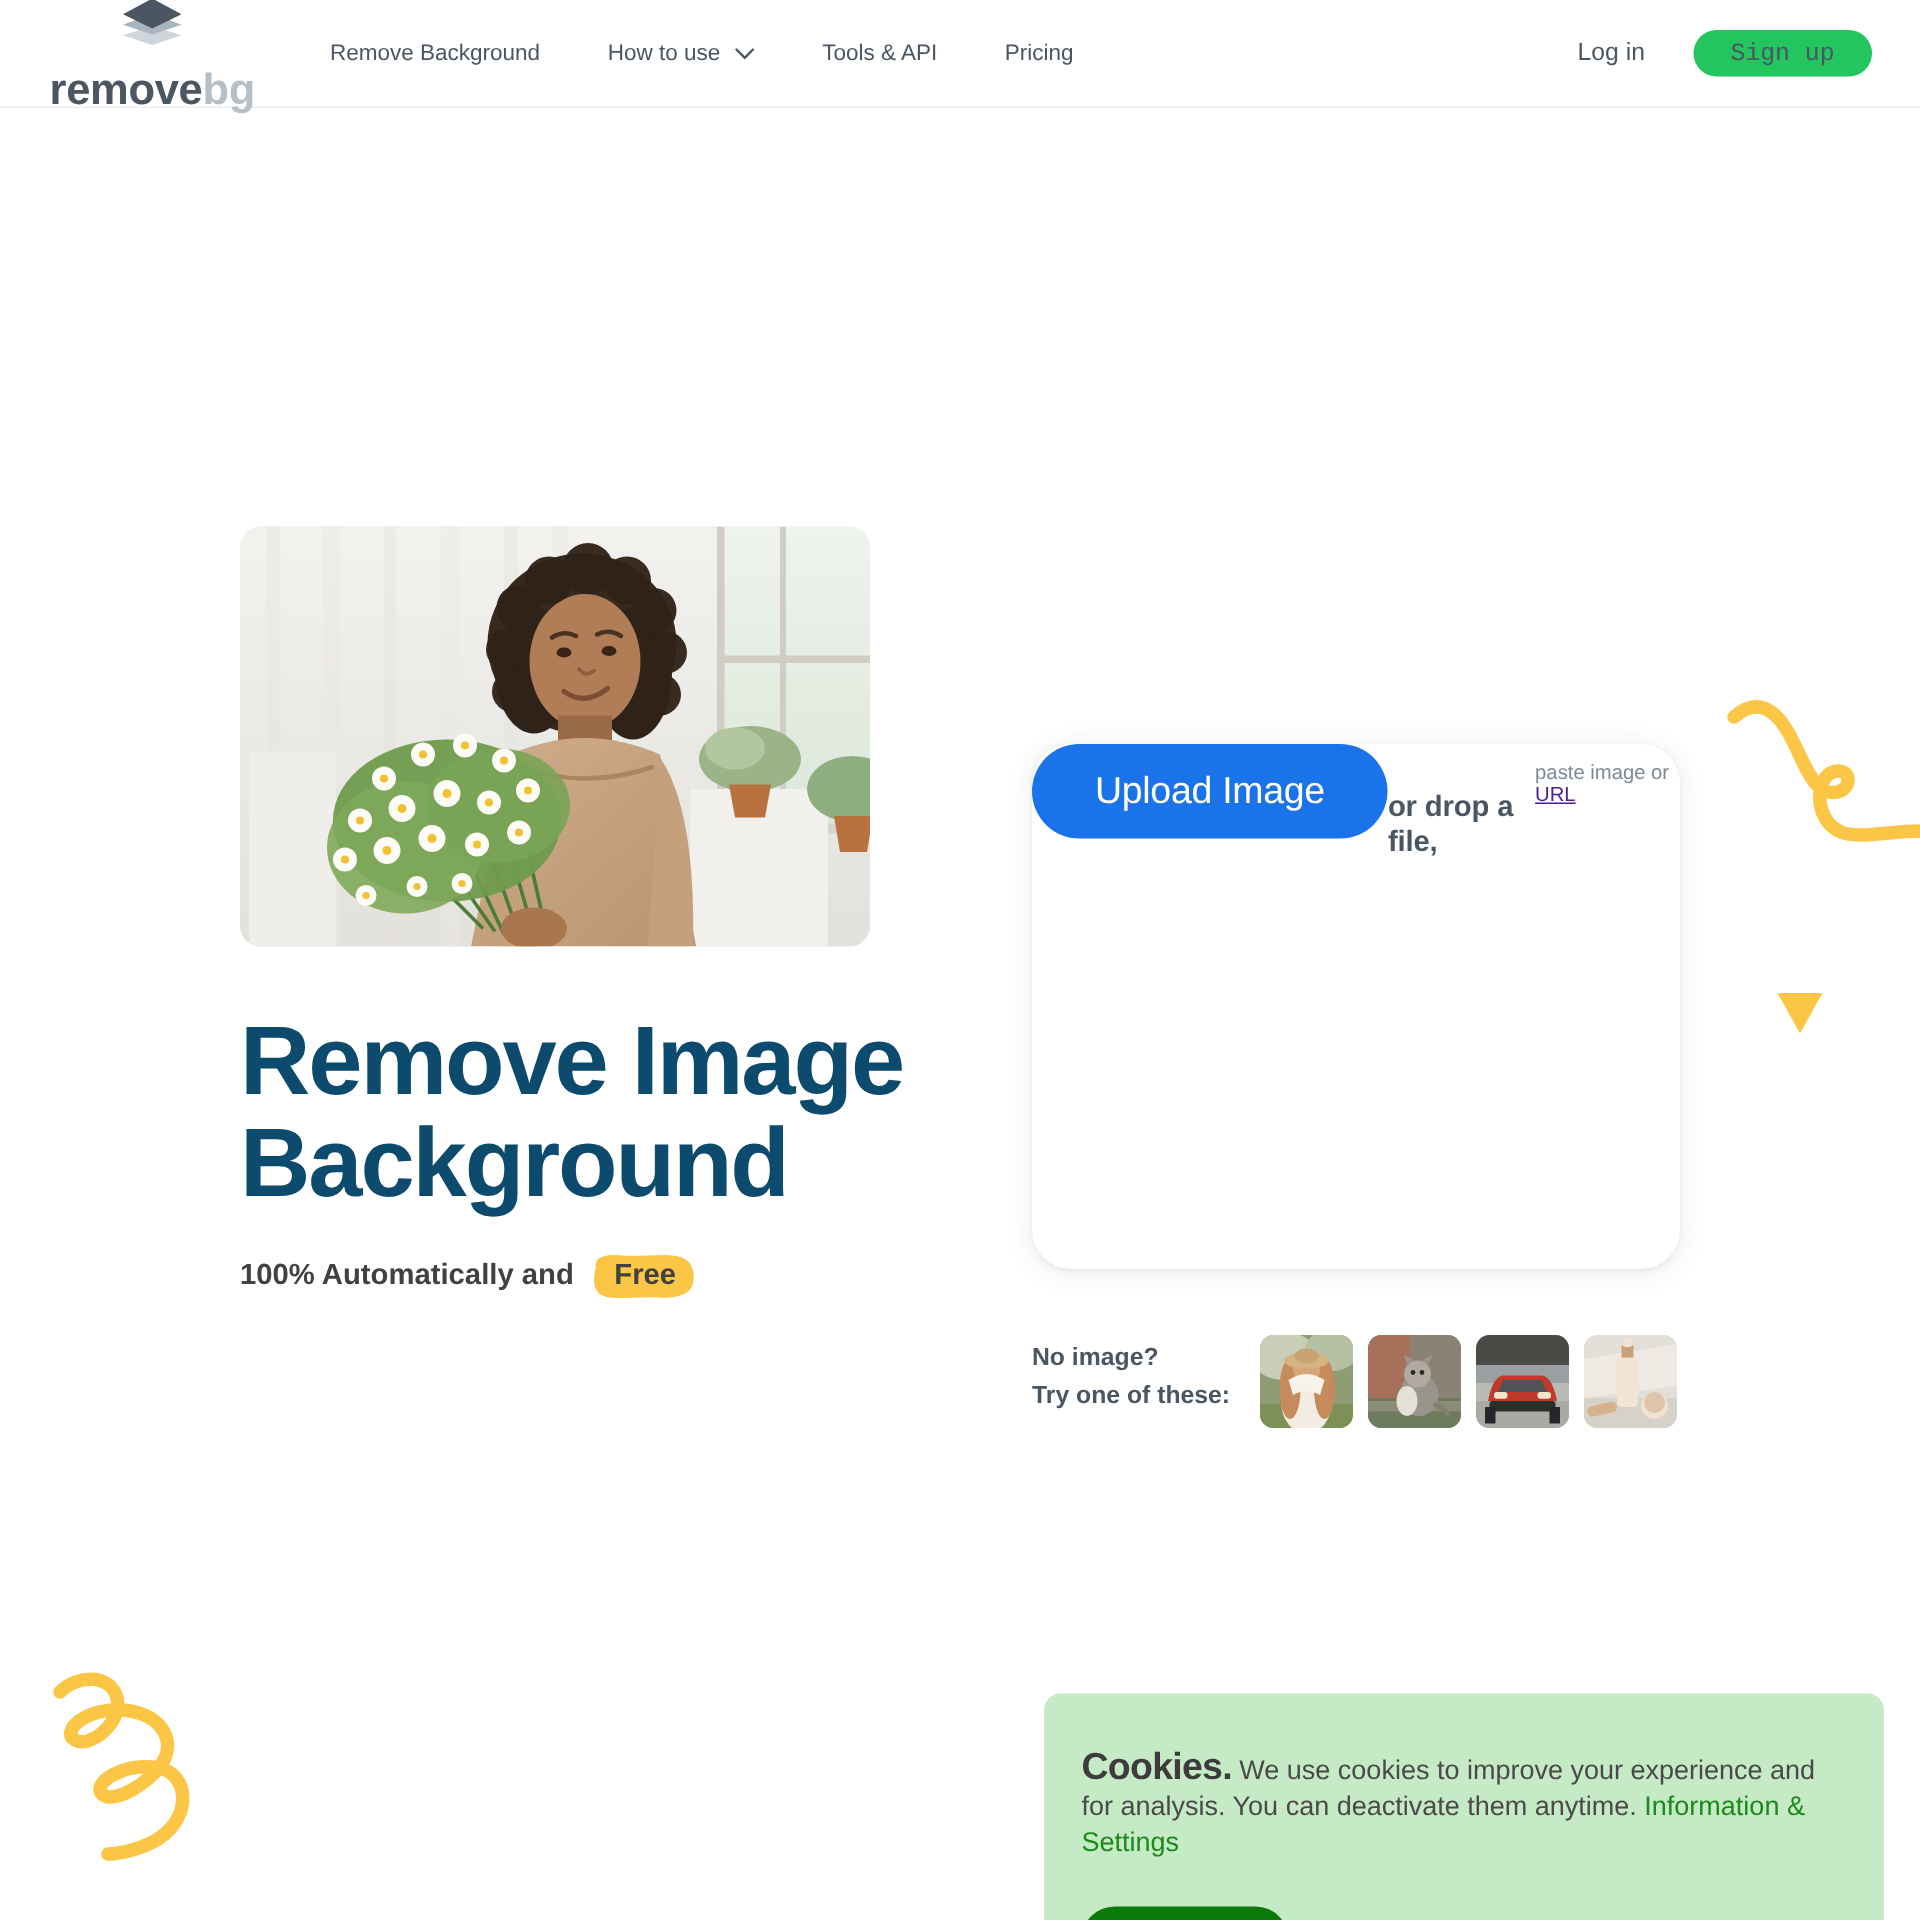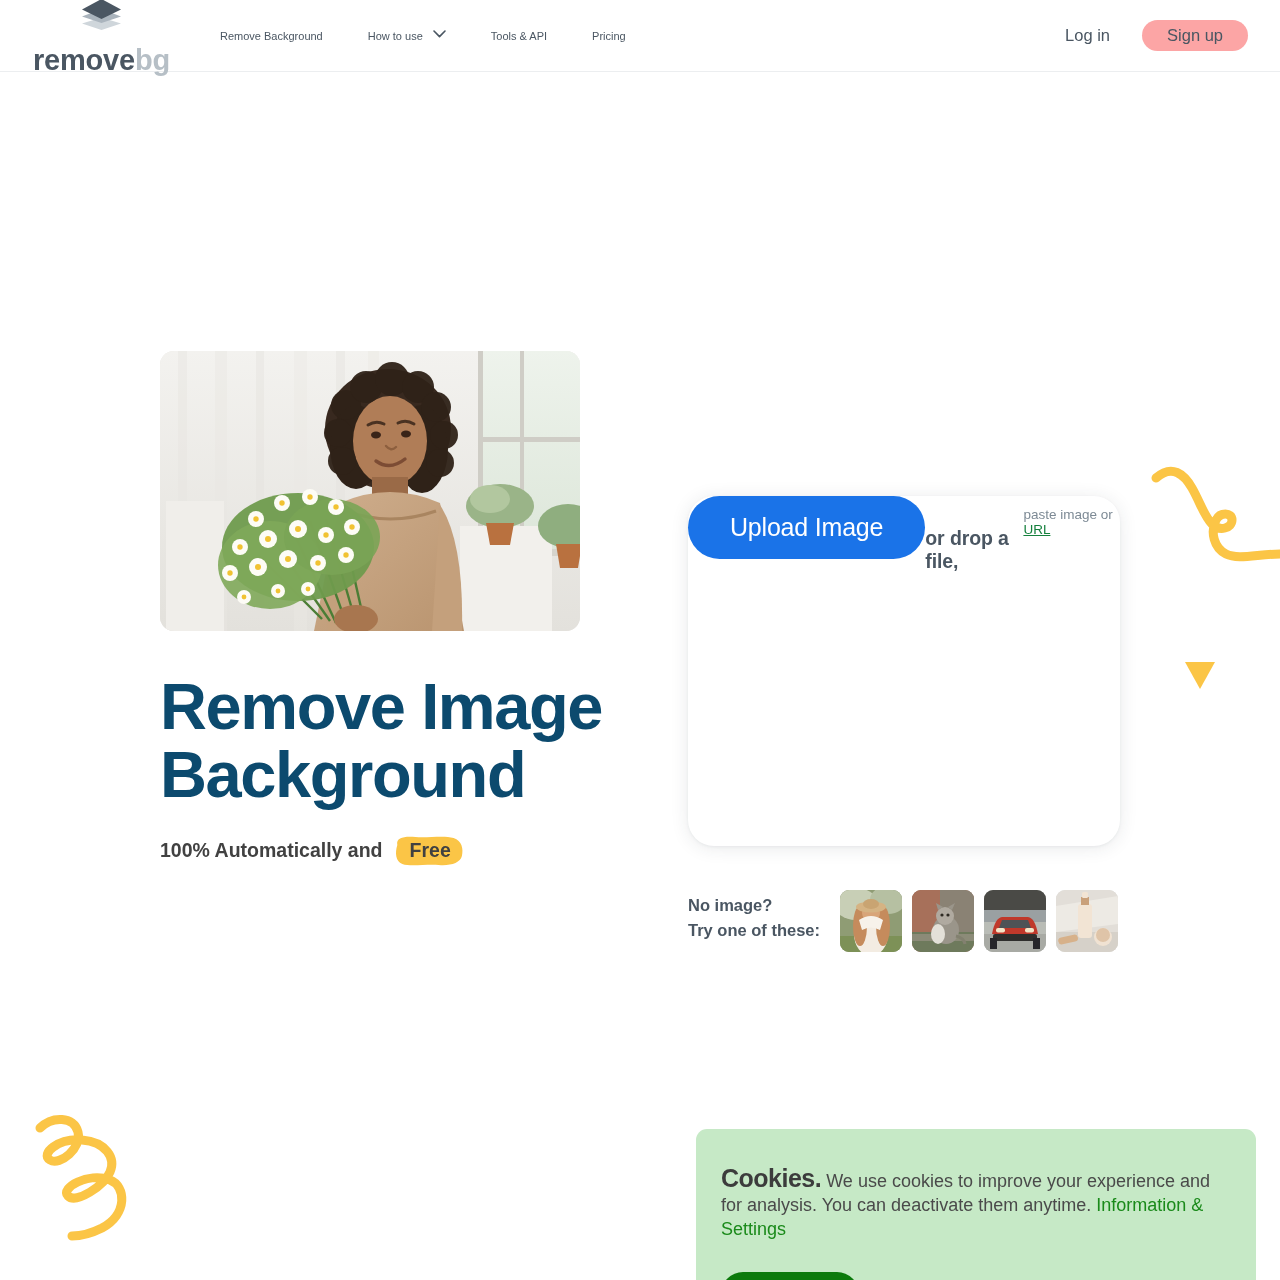--- a/index.html
+++ b/index.html
@@ -51,25 +51,26 @@
   .brand-remove { color: #4a5662; }
   .brand-bg { color: #b6bfc6; }
 
   .nav {
     display: flex;
     align-items: center;
     gap: 45px;
   }
 
   .nav-item {
-    font-size: 11px;
+    font-size: 15px;
     color: #4a5662;
     text-decoration: none;
     white-space: nowrap;
     display: flex;
+    align-items: center;
     gap: 10px;
     cursor: pointer;
   }
 
   .chev { width: 13px; height: 8px; display: block; }
 
   .header-right {
     margin-left: auto;
     display: flex;
     align-items: center;
@@ -77,24 +78,24 @@
   }
 
   .login-link {
     font-size: 16.5px;
     color: #4a5662;
     text-decoration: none;
     cursor: pointer;
   }
 
   .signup-btn {
-    font-family: Liberation Sans, sans-serif;
+    font-family: Liberation Mono, monospace;
     font-size: 16.5px;
     color: #4a5662;
-    background: #fca5a5;
+    background: #22c55e;
     border: none;
     border-radius: 22px;
     padding: 6px 25px;
     cursor: pointer;
     white-space: nowrap;
   }
 
   
   .stage {
     position: relative;
@@ -196,21 +197,21 @@
     font-weight: 700;
     color: #4a5662;
     letter-spacing: -0.1px;
   }
 
   .paste-text {
     margin-top: 11px;
     font-size: 13.5px;
     color: #7d8a95;
   }
-  .paste-text a { color: #15803d; text-decoration: underline; cursor: pointer; }
+  .paste-text a { color: #4c1d95; text-decoration: underline; cursor: pointer; }
 
   .samples-row {
     margin-top: 44px;
     display: flex;
     align-items: flex-start;
     gap: 18px;
   }
 
   .samples-label {
     font-size: 16.5px;

